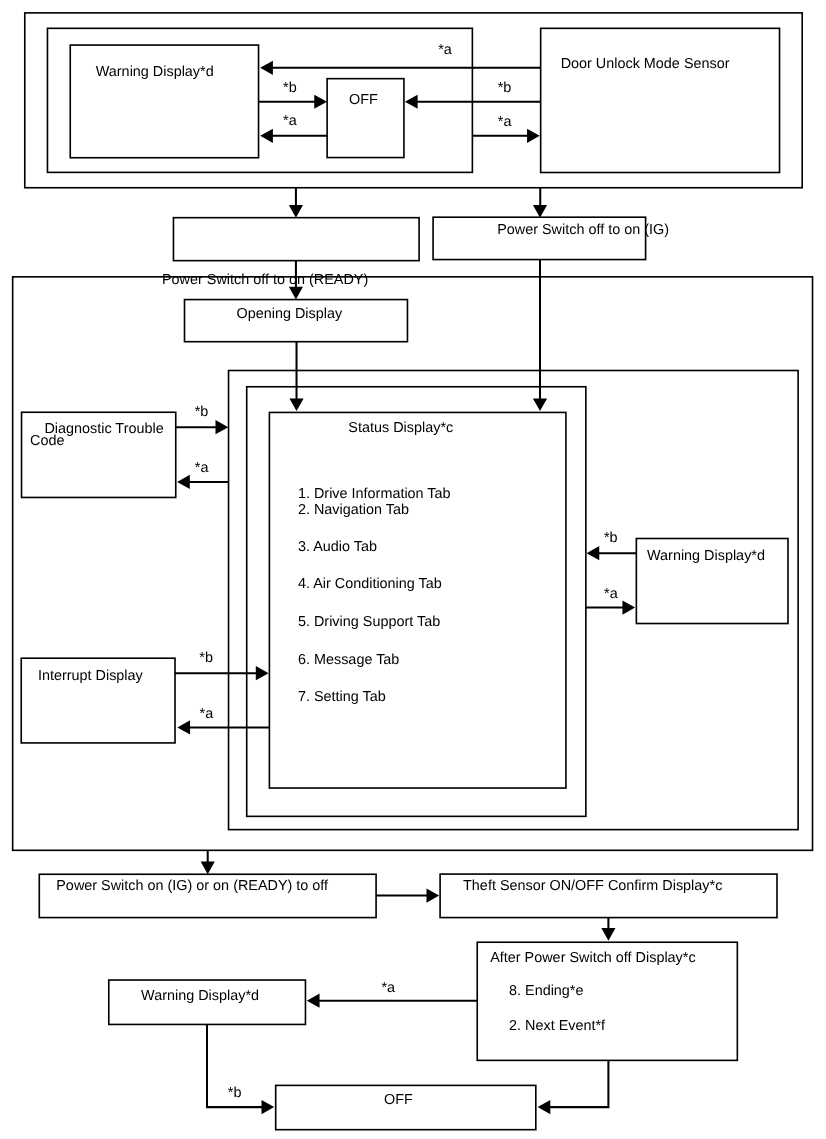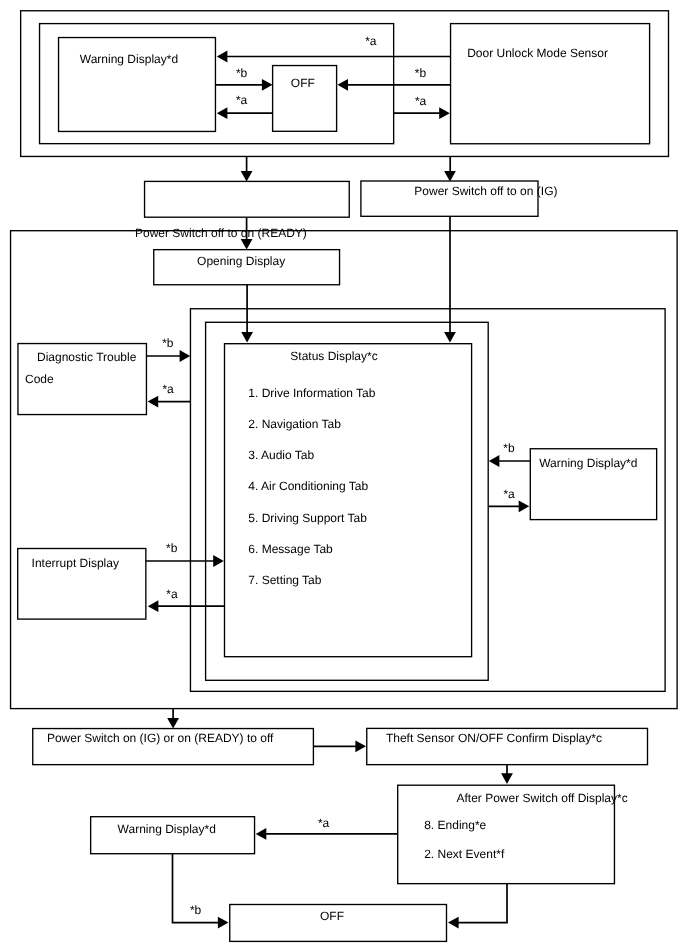--- a/index.html
+++ b/index.html
@@ -101,41 +101,41 @@
 
   <div class="txt" style="left:135px;top:184.0px;margin-top:42px;">Power Switch off to on (READY)</div>
 
   <div class="txt" style="left:370.3px;top:184.0px;margin-left:44px;">Power Switch off to on (IG)</div>
 
   <div class="txt" style="left:197.1px;top:253.9px;">Opening Display</div>
 
   <div class="txt" style="left:290.3px;top:348.8px;">Status Display*c</div>
 
   <div id="tabs" style="position:absolute;left:248.3px;top:385.9px;">
-      <div class="txt" style="position: absolute; left: 0px; top: 0px;">1. Drive Information Tab</div>
+      <div class="txt" style="position: absolute; left: 0px; top: 18px;">1. Drive Information Tab</div>
       <div class="txt" style="position: absolute; left: 0px; top: 31.2px;">2. Navigation Tab</div>
       <div class="txt" style="position: absolute; left: 0px; top: 62.4px;">3. Audio Tab</div>
       <div class="txt" style="position: absolute; left: 0px; top: 93.6px;">4. Air Conditioning Tab</div>
       <div class="txt" style="position: absolute; left: 0px; top: 124.8px;">5. Driving Support Tab</div>
       <div class="txt" style="position: absolute; left: 0px; top: 156px;">6. Message Tab</div>
       <div class="txt" style="position: absolute; left: 0px; top: 187.2px;">7. Setting Tab</div>
     </div>
 
   <div class="txt" style="left:37px;top:349.5px;">Diagnostic Trouble</div>
-  <div class="txt" style="left:25.0px;top:372px;text-align:right;">Code</div>
+  <div class="txt" style="left:25.0px;top:360px;text-align:right;">Code</div>
 
   <div class="txt" style="left:31.6px;top:556.2px;">Interrupt Display</div>
 
   <div class="txt" style="left:539.2px;top:456.0px;">Warning Display*d</div>
 
   <div class="txt" style="left:46.9px;top:731.3px;">Power Switch on (IG) or on (READY) to off</div>
 
   <div class="txt" style="left:385.9px;top:730.5px;">Theft Sensor ON/OFF Confirm Display*c</div>
 
-  <div class="txt" style="left:408.5px;top:790.9px;margin-left:48px;">After Power Switch off Display*c</div>
+  <div class="txt" style="left:408.5px;top:790.9px;">After Power Switch off Display*c</div>
 
   <div id="apsitems" style="position:absolute;left:424.2px;top:818.2px;">
       <div class="txt" style="position: absolute; left: 0px; top: 0px;">8. Ending*e</div>
       <div class="txt" style="position: absolute; left: 0px; top: 28.6px;">2. Next Event*f</div>
     </div>
 
   <div class="txt" style="left:117.6px;top:821.8px;">Warning Display*d</div>
 
   <div class="txt" style="left:320.0px;top:908.6px;">OFF</div>
 

